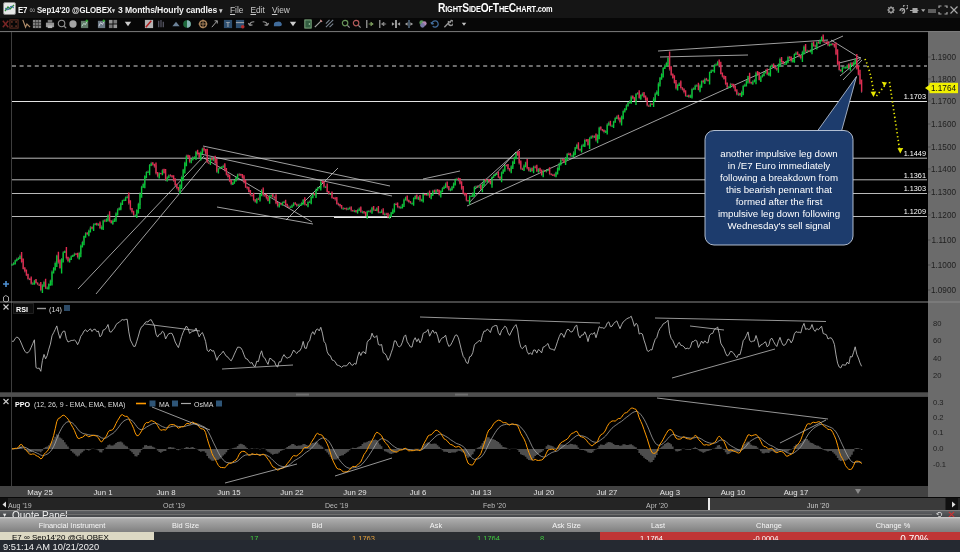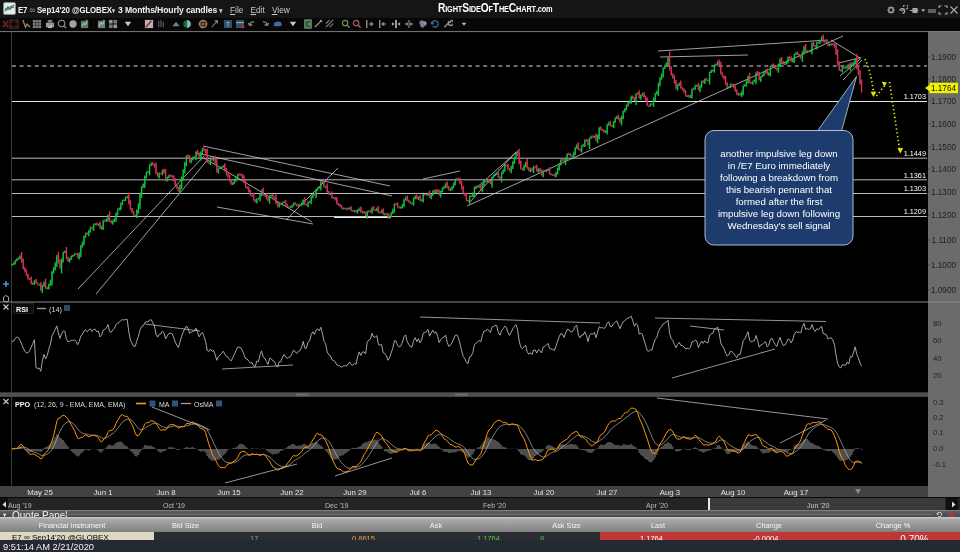--- a/index.html
+++ b/index.html
@@ -359,23 +359,23 @@
 <div class="abs" style="left:511px;top:4.5px;width:70px;text-align:right">Ask Size</div>
 <div class="abs" style="left:628px;top:4.5px;width:60px;text-align:center">Last</div>
 <div class="abs" style="left:739px;top:4.5px;width:60px;text-align:center">Change</div>
 <div class="abs" style="left:863px;top:4.5px;width:60px;text-align:center">Change %</div>
 </div>
 
 <div class="abs" style="left:0;top:531.5px;width:960px;height:8px;overflow:hidden;background:#2a2d31">
 <div class="abs" style="left:0;top:0;width:154px;height:12px;background:#dcd8c3;color:#000;font-size:8px;padding:1px 0 0 12px">E7 ∞ Sep14'20 @GLOBEX</div>
 <div class="abs" style="left:600px;top:0;width:360px;height:12px;background:#bf3636"></div>
 <div class="abs" style="left:250px;top:2px;font-size:7.5px;color:#3ecc3e">17</div>
-<div class="abs" style="left:352px;top:2px;font-size:7.5px;color:#e8a33d">0.8615</div>
+<div class="abs" style="left:352px;top:2px;font-size:7.5px;color:#e8a33d">1.1763</div>
 <div class="abs" style="left:477px;top:2px;font-size:7.5px;color:#3ecc3e">1.1764</div>
 <div class="abs" style="left:540px;top:2px;font-size:7.5px;color:#3ecc3e">8</div>
 <div class="abs" style="left:640px;top:2px;font-size:7.5px;color:#fff">1.1764</div>
 <div class="abs" style="left:753px;top:2px;font-size:7.5px;color:#fff">-0.0004</div>
 <div class="abs" style="left:897px;top:2px;font-size:10px;color:#fff">-0.70%</div>
 </div>
 
 <div class="abs" style="left:0;top:539.5px;width:960px;height:12.5px;background:#252931">
-<div class="abs" style="left:3px;top:2px;font-size:9.3px;color:#f0f0f0">9:51:14 AM 2/21/2020</div>
+<div class="abs" style="left:3px;top:2px;font-size:9.3px;color:#f0f0f0">9:51:14 AM 10/21/2020</div>
 </div>
 
 </body></html>

